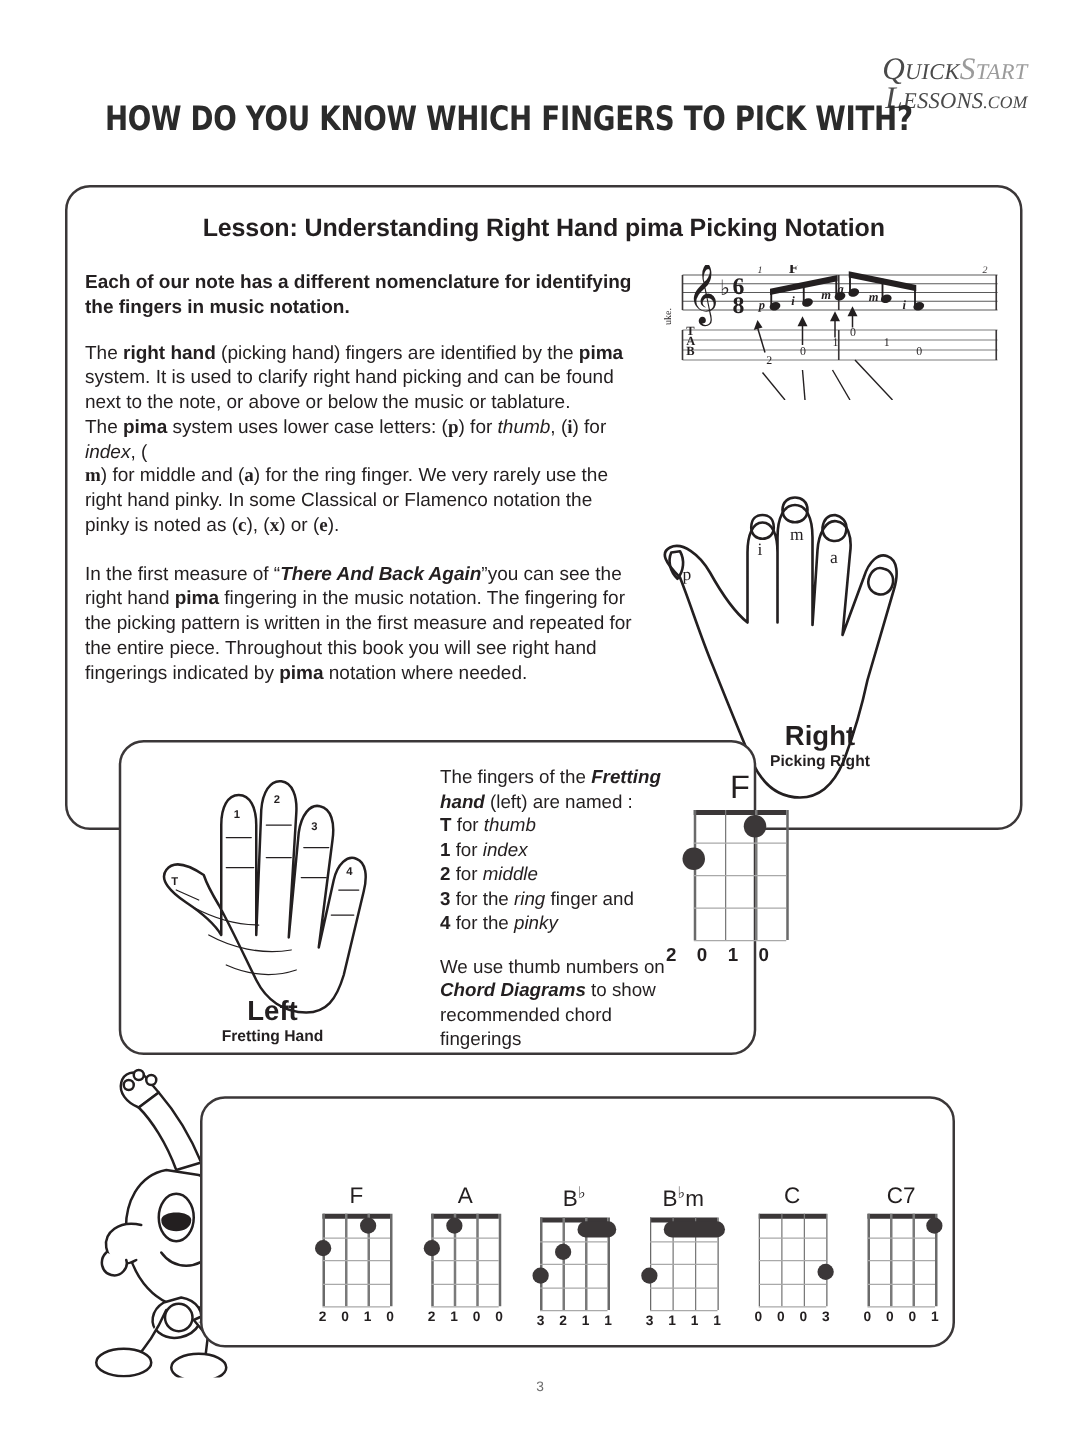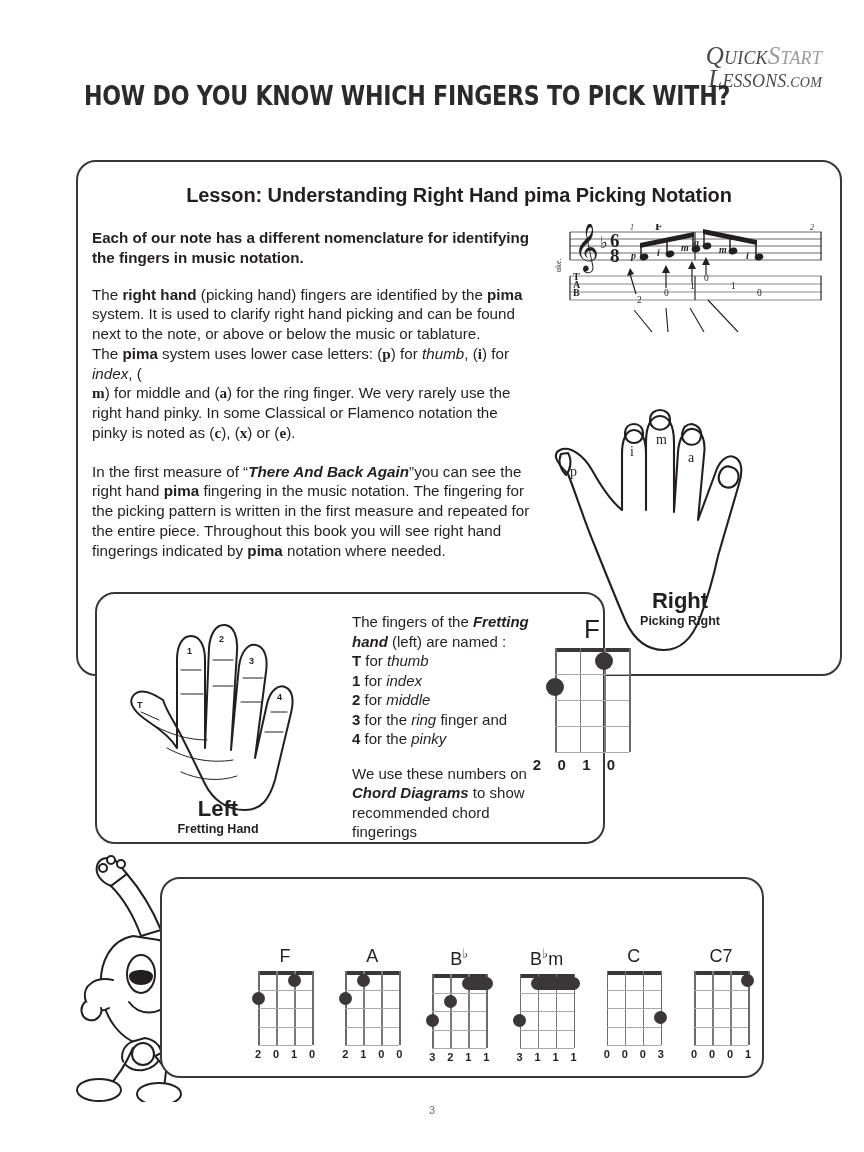--- a/index.html
+++ b/index.html
@@ -31,21 +31,21 @@
     font-size:27px;
     letter-spacing:-0.3px;
     color:#2b2b2b;
     transform:scaleX(0.82);
     transform-origin:left center;
     white-space:nowrap;
   }
 
   
   .panel{position:absolute;border:2.2px solid #3b3738;border-radius:20px;background:#fff;}
-  #panel-main{left:52px;top:160px;width:762px;height:512px;margin-left:24px;}
+  #panel-main{left:52px;top:148px;width:762px;height:512px;}
   #panel-left{left:95px;top:592px;width:506px;height:248px;}
   #panel-bottom{left:160px;top:877px;width:600px;height:197px;}
 
   .lesson-title{
     position:absolute;left:0;right:0;top:22px;text-align:center;
     font-weight:bold;font-size:20px;letter-spacing:-0.1px;
   }
 
   .body-col{position:absolute;left:14px;top:66px;width:440px;}
   .body-col p{margin:0 0 13px 0;font-size:15.2px;line-height:1.30;}
@@ -314,21 +314,21 @@
     </div>
 
     <div class="fret-text">
       <p><span>The fingers of the </span><span class="bi">Fretting hand</span><span> (left) are named :</span></p>
       <p><b>T</b><span> for </span><i>thumb</i></p>
       <p><b>1</b><span> for </span><i>index</i></p>
       <p><b>2</b><span> for </span><i>middle</i></p>
       <p><b>3</b><span> for the </span><i>ring</i><span> finger and</span></p>
       <p><b>4</b><span> for the </span><i>pinky</i></p>
       <div class="gap"></div>
-      <p><span>We use these numbers on </span><span class="bi">Chord Diagrams</span><span> to show recommended chord fingerings</span></p>
+      <p><span>We use thumb numbers on </span><span class="bi">Chord Diagrams</span><span> to show recommended chord fingerings</span></p>
     </div>
 
     <div class="chord" id="chord-F-big" style="left:440px;top:22px;width:110px;">
       <div class="cname" style="font-size:26px;">F</div>
       <div class="grid-wrap" style="width:74px;height:104px;">
           <div class="nut"></div>
           <div class="vline" style="left: 0px; height: 104px; background: rgb(106, 106, 106);"></div>
           <div class="vline" style="left: 24.6667px; height: 104px;"></div>
           <div class="vline" style="left: 49.3333px; height: 104px;"></div>
           <div class="vline" style="left: 74px; height: 104px; background: rgb(106, 106, 106);"></div>

